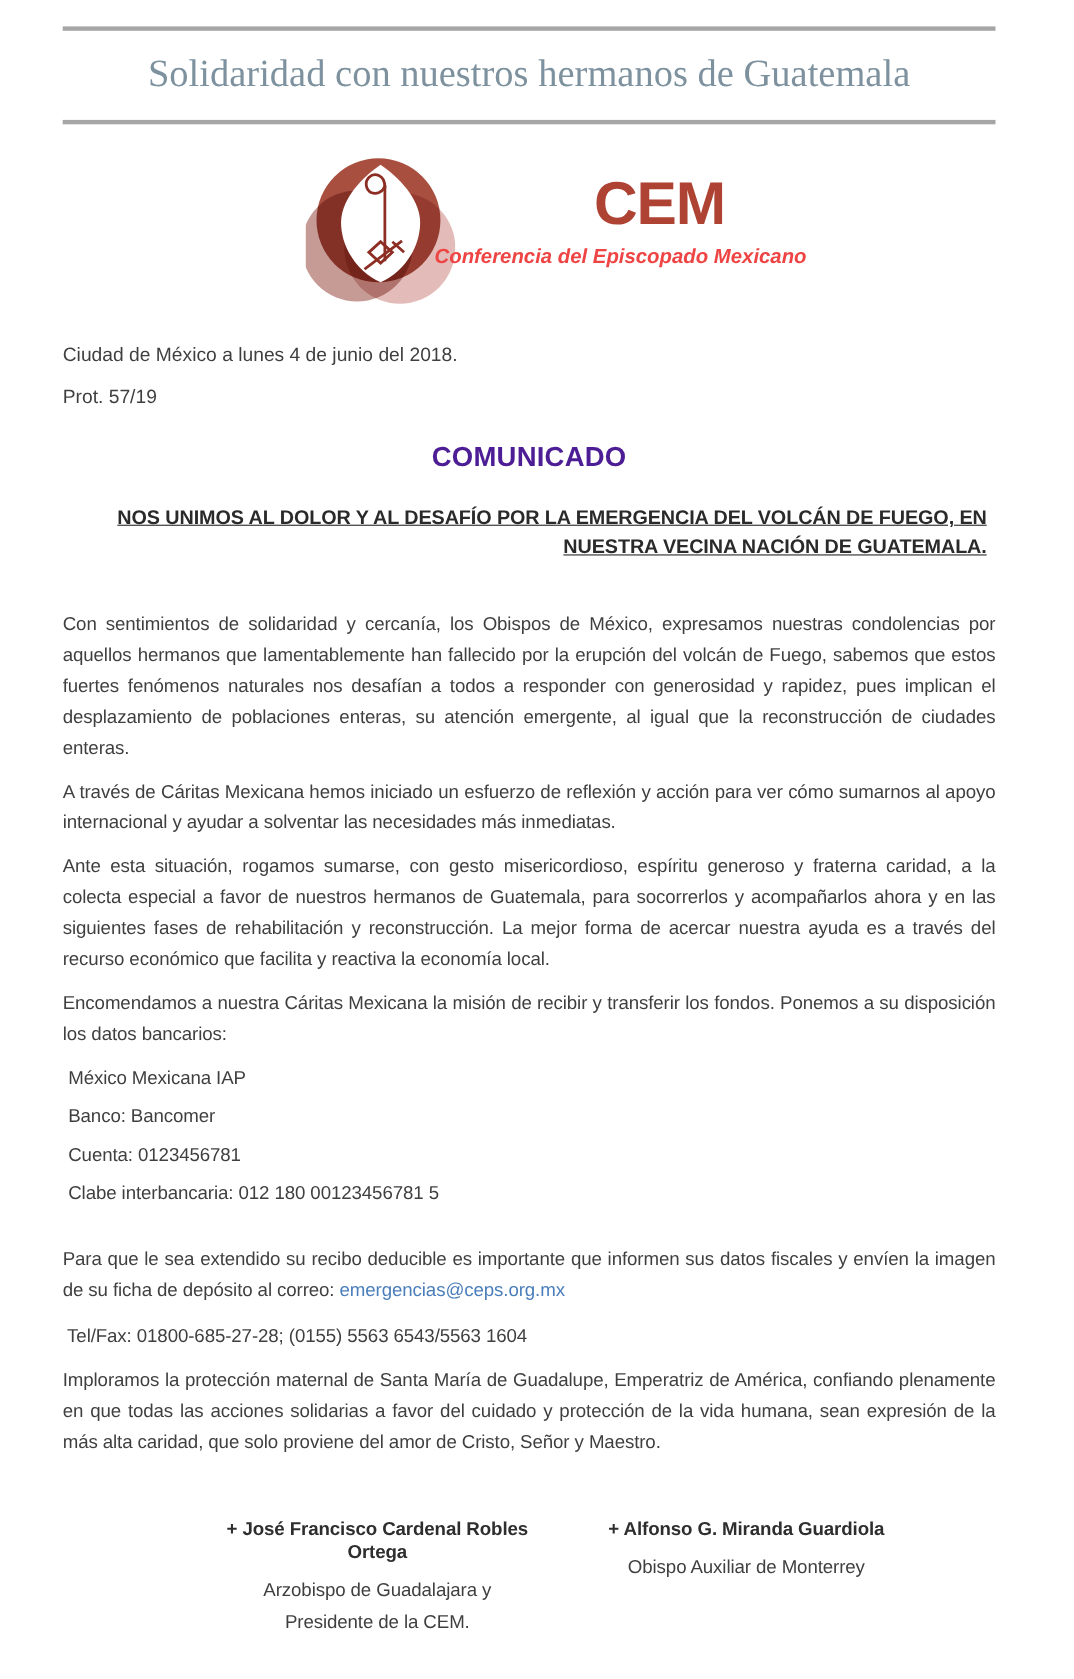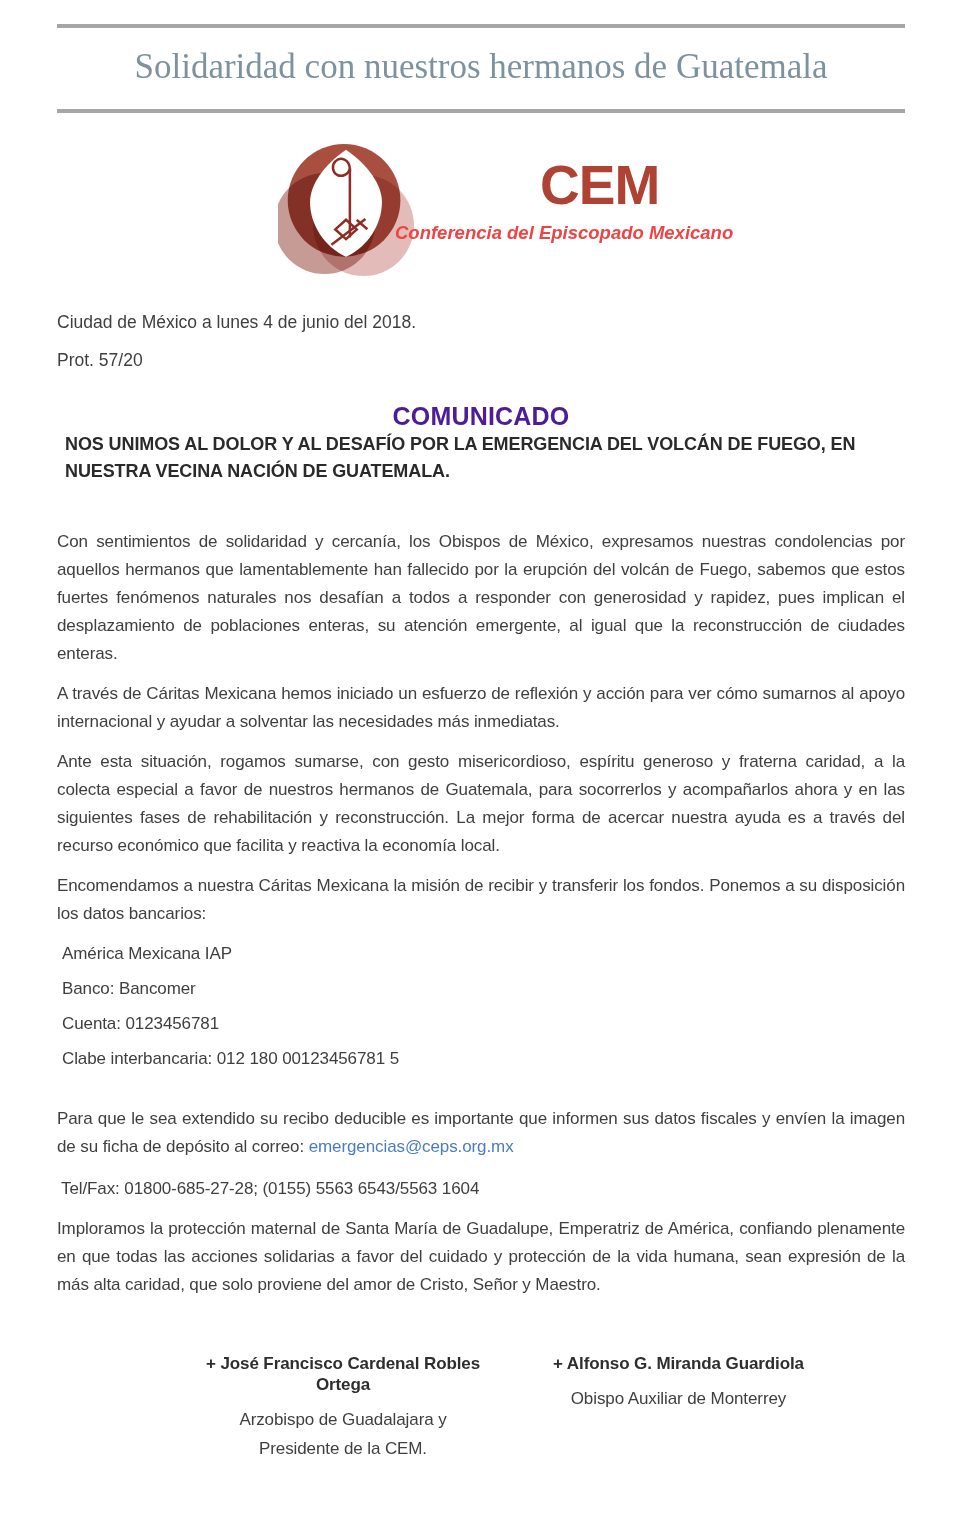--- a/index.html
+++ b/index.html
@@ -56,28 +56,29 @@
 
   h2.comunicado {
     margin-top: 30px;
     text-align: center;
     font-size: 25px;
     font-weight: 700;
     color: #4c1d95;
     letter-spacing: 0.2px;
   }
   h3.subtitle {
-    margin: 0 auto 0;
+    margin: 26px auto 0;
     width: 832px;
-    text-align: left;
+    text-align: right;
     font-size: 18px;
     font-weight: 700;
     line-height: 27px;
     color: #2a2a2a;
     letter-spacing: -0.1px;
+    text-decoration: underline;
   }
 
   p.body {
     font-size: 17px;
     line-height: 28px;
     color: #3f3f3f;
     margin-top: 12px;
     letter-spacing: -0.1px;
   }
   p.just { text-align: justify; }
@@ -121,33 +122,33 @@
         <path d="M56,105 L89,80"></path>
         <path d="M82,81 L91,89"></path>
       </g>
     </svg>
     <div class="logo-acronym">CEM</div>
     <div class="logo-tagline">Conferencia del Episcopado Mexicano</div>
   </div>
 
   <div class="letterhead">
     <div class="dateline">Ciudad de México a lunes 4 de junio del 2018.</div>
-    <div class="protocol">Prot. 57/20</div>
+    <div class="protocol">Prot. 57/19</div>
   </div>
 
   <h2 class="comunicado">COMUNICADO</h2>
   <h3 class="subtitle">NOS UNIMOS AL DOLOR Y AL DESAFÍO POR LA EMERGENCIA DEL VOLCÁN DE FUEGO, EN NUESTRA VECINA NACIÓN DE GUATEMALA.</h3>
 
   <p class="body just first-para">Con sentimientos de solidaridad y cercanía, los Obispos de México, expresamos nuestras condolencias por aquellos hermanos que lamentablemente han fallecido por la erupción del volcán de Fuego, sabemos que estos fuertes fenómenos naturales nos desafían a todos a responder con generosidad y rapidez, pues implican el desplazamiento de poblaciones enteras, su atención emergente, al igual que la reconstrucción de ciudades enteras.</p>
   <p class="body just">A través de Cáritas Mexicana hemos iniciado un esfuerzo de reflexión y acción para ver cómo sumarnos al apoyo internacional y ayudar a solventar las necesidades más inmediatas.</p>
   <p class="body just">Ante esta situación, rogamos sumarse, con gesto misericordioso, espíritu generoso y fraterna caridad, a la colecta especial a favor de nuestros hermanos de Guatemala, para socorrerlos y acompañarlos ahora y en las siguientes fases de rehabilitación y reconstrucción.  La mejor forma de acercar nuestra ayuda es a través del recurso económico que facilita y reactiva la economía local.</p>
   <p class="body just">Encomendamos a nuestra Cáritas Mexicana la misión de recibir y transferir los fondos. Ponemos a su disposición los datos bancarios:</p>
 
   <div class="bank">
-    <p>América Mexicana IAP</p>
+    <p>México Mexicana IAP</p>
     <p>Banco: Bancomer</p>
     <p>Cuenta: 0123456781</p>
     <p>Clabe interbancaria: 012 180 00123456781 5</p>
   </div>
 
   <p class="body just receipt"><span>Para que le sea extendido su recibo deducible es importante que informen sus datos fiscales y envíen la imagen de su ficha de depósito al correo: </span><a class="email" href="#">emergencias@ceps.org.mx</a></p>
 
   <p class="body telfax">Tel/Fax: 01800-685-27-28; (0155) 5563 6543/5563 1604</p>
 
   <p class="body just">Imploramos la protección maternal de Santa María de Guadalupe, Emperatriz de América, confiando plenamente en que todas las acciones solidarias a favor del cuidado y protección de la vida humana, sean expresión de la más alta caridad, que solo proviene del amor de Cristo, Señor y Maestro.</p>

